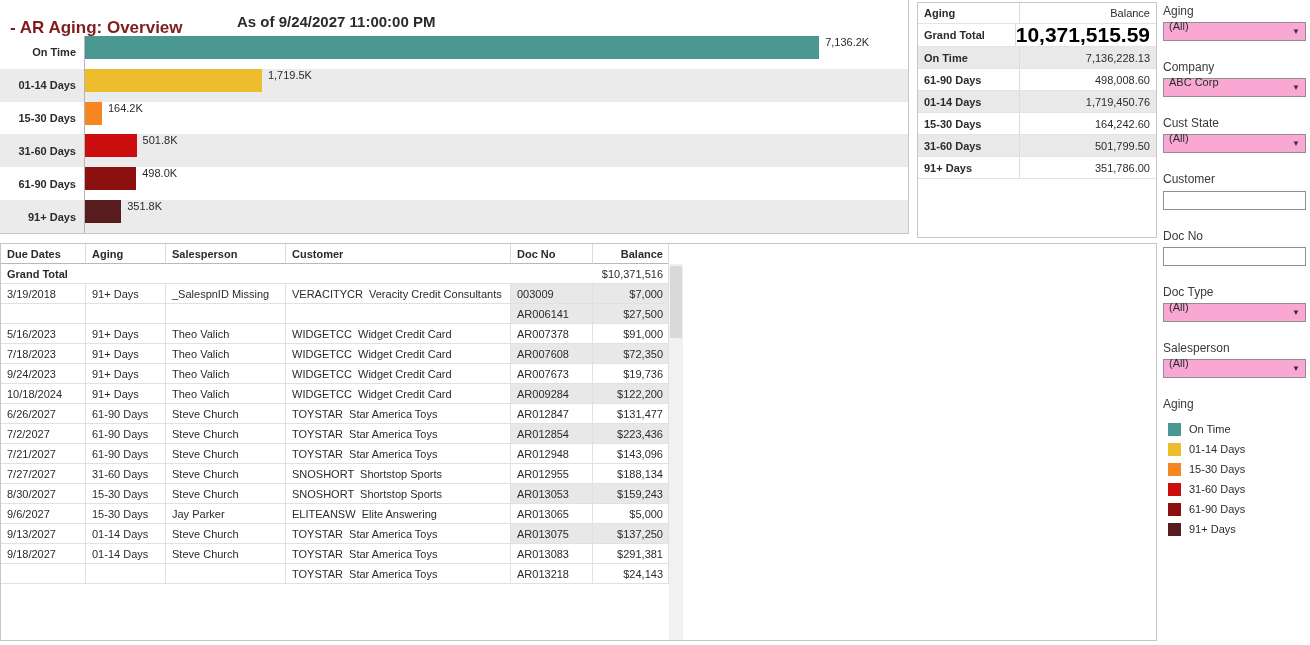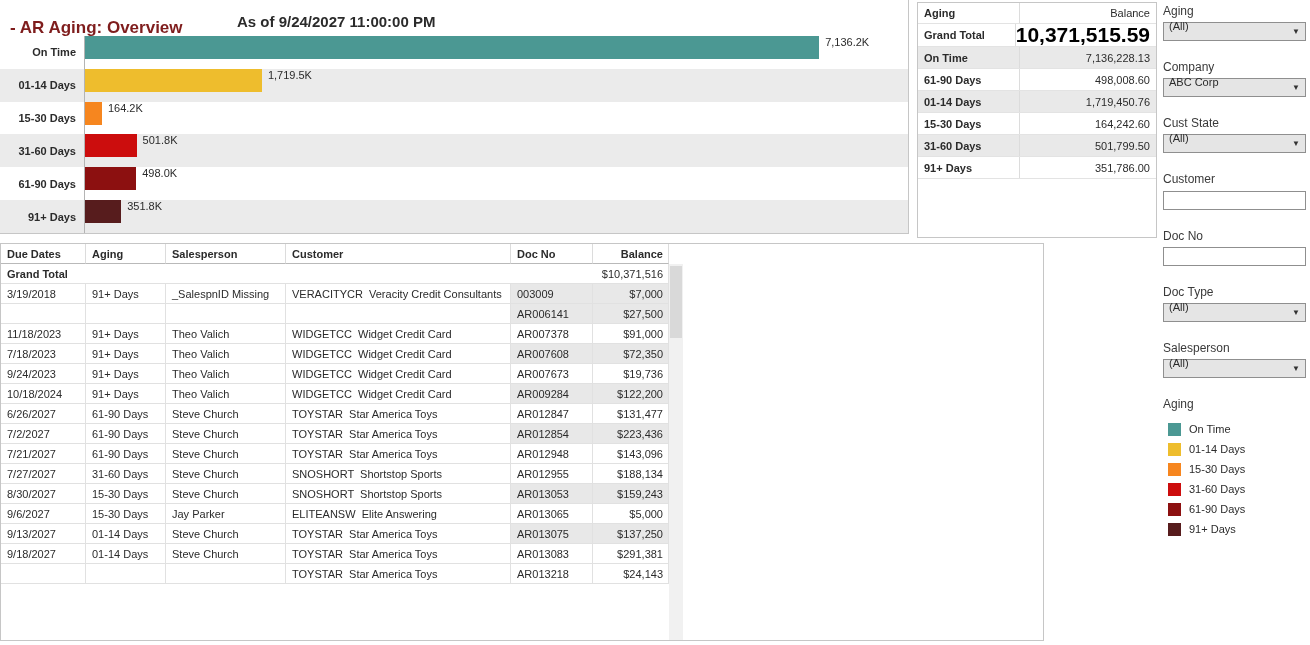--- a/index.html
+++ b/index.html
@@ -28,40 +28,40 @@
   .sum-row.band { background:#e9e9e9; }
   .sum-row.header { height:21px; }
   .sum-row.grand { height:23px; }
   .sum-label { width:102px; padding-left:6px; font-size:11px; font-weight:700; color:#2b2b2b;
     border-right:1px solid #dcdcdc; height:100%; display:flex; align-items:center; }
   .sum-value { flex:1; text-align:right; padding-right:6px; font-size:11px; color:#2b2b2b; }
   .sum-row.header .sum-value { font-weight:400; }
   .sum-row.grand .sum-value { font-size:21px; font-weight:700; color:#000000; }
 
   
-  #table-panel { left:0; top:243px; width:1044px; height:398px; border:1px solid #c6c6c6; overflow:hidden; }
+  #table-panel { left:0; top:243px; width:1157px; height:398px; border:1px solid #c6c6c6; overflow:hidden; }
   #detail-table { width:668px; table-layout:fixed; border-collapse:separate; border-spacing:0; }
   #detail-table th { height:20px; font-size:11px; font-weight:700; color:#2b2b2b; text-align:left;
     padding:0 0 0 6px; border-bottom:1px solid #b9b9b9; border-right:1px solid #dcdcdc; background:#fff; }
   #detail-table th.num { text-align:right; padding:0 5px 0 0; }
   #detail-table td { height:20px; font-size:11px; color:#2b2b2b; padding:0 0 0 6px;
     border-bottom:1px solid #e1e1e1; border-right:1px solid #e1e1e1; overflow:hidden; white-space:pre; }
   #detail-table td.num { text-align:right; padding:0 5px 0 0; }
   #detail-table td.bandcell { background:#e8e8e8; }
   #detail-table td.nobot { border-bottom:none; }
   #detail-table td.gt { font-weight:700; border-right:none; }
   #vscrollbar { position:absolute; left:668px; top:20px; bottom:0; width:14px; background:#f1f1f1; }
   #vscroll-thumb { position:absolute; left:1px; right:1px; top:2px; height:72px; background:#d9d9d9; }
 
   
   #filters-panel { left:1163px; top:0; width:145px; height:645px; padding-top:4px; }
   .filter-group { margin-bottom:19px; }
   .filter-label { font-size:12px; color:#3a3a3a; margin-bottom:4px; }
   .filter-control { position:relative; width:143px; height:19px; border:1px solid #8f8f8f;
-    background:#e5e5e5; display:flex; align-items:center; padding:0 16px 12px 5px; font-size:11px; color:#2b2b2b; }
+    background:#f9a8d4; display:flex; align-items:center; padding:0 16px 12px 5px; font-size:11px; color:#2b2b2b; }
   .filter-control .caret { position:absolute; right:5px; top:5px; font-size:8px; color:#333; line-height:8px; }
   .filter-input { width:143px; height:19px; border:1px solid #8f8f8f; background:#fff;
     font-size:11px; padding:0 5px; font-family:inherit; color:#2b2b2b; }
 
   
   #legend-title { font-size:12px; color:#3a3a3a; margin-bottom:8px; }
   .legend-item { display:flex; align-items:center; height:20px; }
   .legend-swatch { width:13px; height:13px; margin:0 8px 0 5px; flex:none; }
   .legend-label { font-size:11px; color:#2b2b2b; }
 </style>
@@ -191,21 +191,21 @@
         </tr>
         <tr>
           <td></td>
           <td></td>
           <td></td>
           <td></td>
           <td class="bandcell">AR006141</td>
           <td class="num bandcell">$27,500</td>
         </tr>
         <tr>
-          <td>11/18/2023</td>
+          <td>5/16/2023</td>
           <td>91+ Days</td>
           <td>Theo Valich</td>
           <td>WIDGETCC  Widget Credit Card</td>
           <td>AR007378</td>
           <td class="num">$91,000</td>
         </tr>
         <tr>
           <td>7/18/2023</td>
           <td>91+ Days</td>
           <td>Theo Valich</td>

